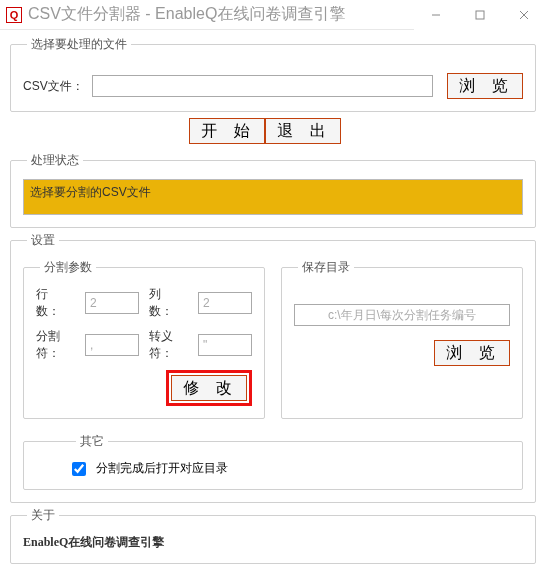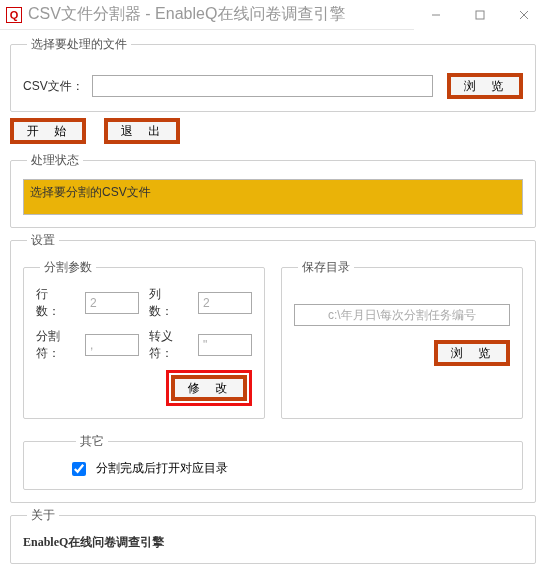--- a/index.html
+++ b/index.html
@@ -11,23 +11,23 @@
 .winbtn svg { stroke: #888; fill: none; }
 .content { padding: 6px 10px 8px 10px; }
 fieldset { border: 1px solid #d0d0d0; border-radius: 2px; padding: 10px 12px 12px 12px; margin-bottom: 4px; position: relative; }
 legend { color: #555; font-size: 12px; padding: 0 4px; margin-left: 4px; }
 .row { display: flex; align-items: center; margin-bottom: 8px; }
 .row:last-child { margin-bottom: 0; }
 .label { color: #333; margin-right: 8px; }
 input[type="text"] { border: 1px solid #aaa; height: 22px; padding: 2px 4px; font-size: 12px; font-family: inherit; background: #fff; color: #333; }
 input[type="text"]:disabled { background: #f5f5f5; color: #999; }
 input[type="text"].ro { background: #fff; color: #aaa; }
-.btn { border: 4px solid #c2410c; background: #f5f5f5; height: 26px; min-width: 76px; font-size: 12px; letter-spacing: 6px; padding-left: 3px; cursor: pointer; font-family: inherit; }
+.btn { border: 1px solid #c2410c; background: #f5f5f5; height: 26px; min-width: 76px; font-size: 16px; letter-spacing: 6px; padding-left: 3px; cursor: pointer; font-family: inherit; }
 .csv-input { flex: 1; margin-right: 14px; }
-.action-row { display: flex; justify-content: flex-start; gap: 18px; margin: 6px 16px 8px 0; }
+.action-row { display: flex; justify-content: center; margin: 6px 16px 8px 0; }
 .status-box { border: 1px solid #bbb; width: 100%; height: 36px; padding: 4px 6px; font-size: 12px; color: #333; background: #eab308; }
 .split-cols { display: flex; gap: 16px; }
 .split-cols fieldset { flex: 1; }
 .param-grid { display: grid; grid-template-columns: auto 54px auto 54px; gap: 8px 10px; align-items: center; }
 .param-grid input { width: 54px; }
 .modify-wrap { display: flex; justify-content: flex-end; margin-top: 8px; }
 .highlight { border: 3px solid #e11; padding: 2px; display: inline-block; }
 .save-dir input { width: 100%; margin-bottom: 14px; text-align: center; }
 .save-dir .btn-row { display: flex; justify-content: flex-end; }
 .other-row { display: flex; gap: 60px; align-items: center; }

